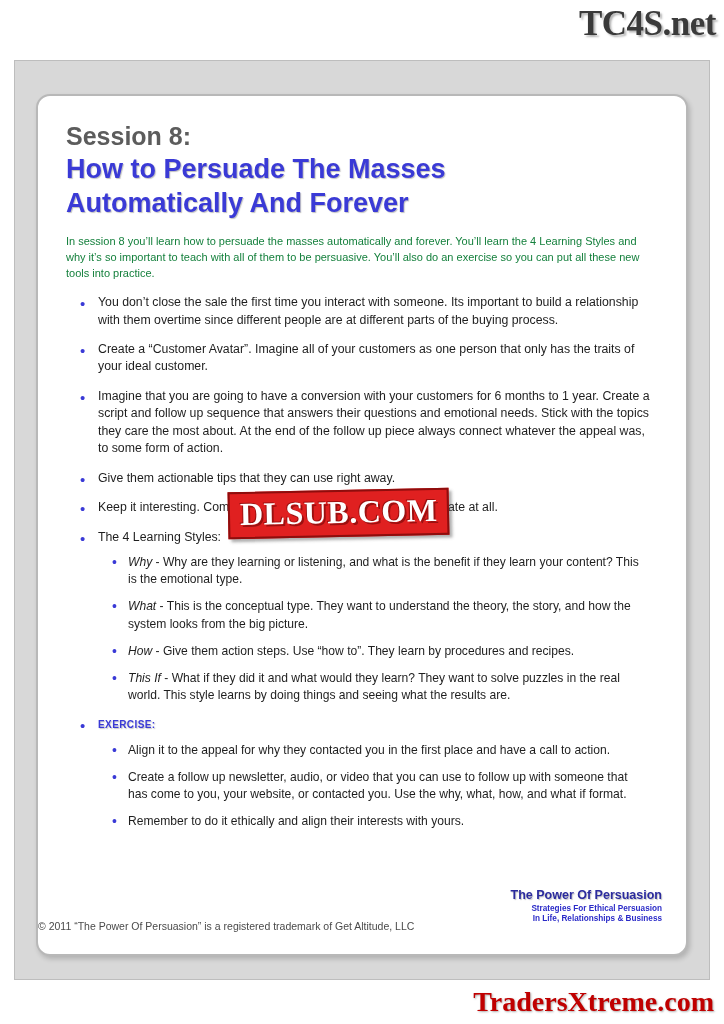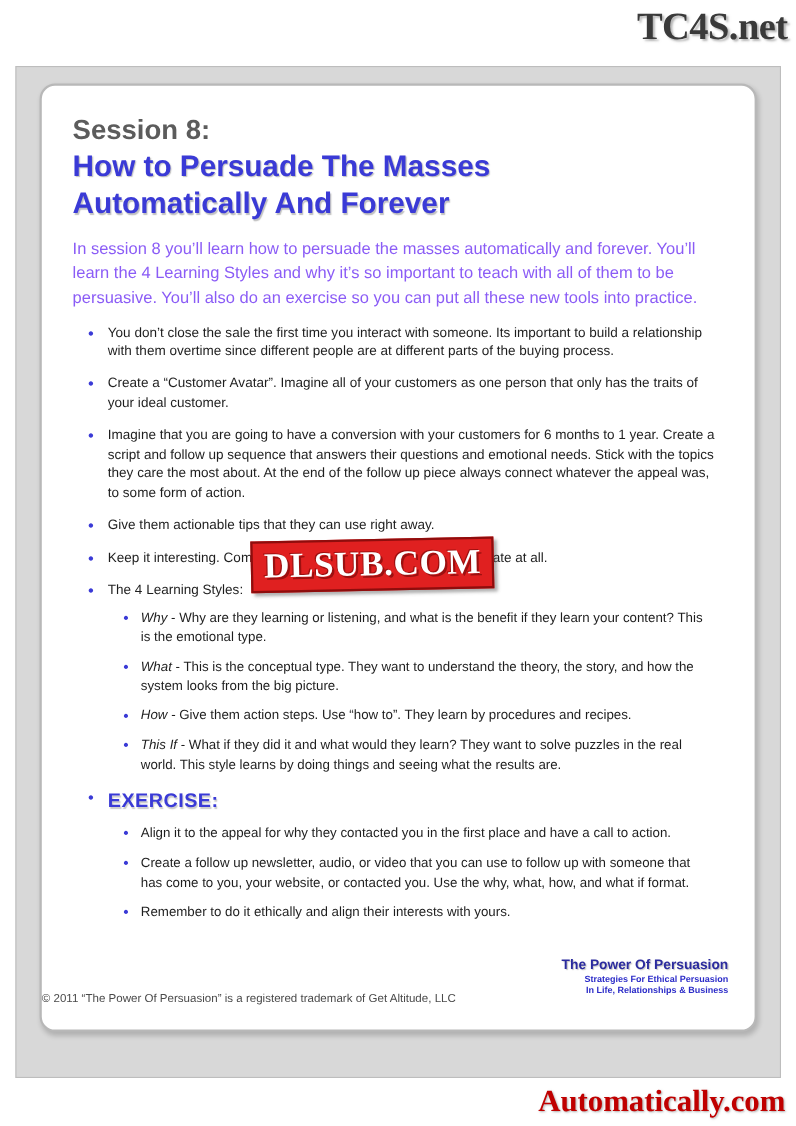--- a/index.html
+++ b/index.html
@@ -48,21 +48,21 @@
     top: 60px;
     width: 696px;
     height: 920px;
     background: #d8d8d8;
     border: 1px solid #bdbdbd;
   }
   
   .page-card {
     position: absolute;
     left: 36px;
-    top: 76px;
+    top: 94px;
     width: 652px;
     height: 862px;
     background: #ffffff;
     border: 2px solid #b8b8b8;
     border-radius: 14px;
     box-shadow: 2px 3px 5px rgba(0,0,0,0.18);
     padding: 26px 28px 10px 28px;
   }
   .session-label {
     font-size: 25px;
@@ -75,22 +75,22 @@
   .headline {
     font-size: 27px;
     font-weight: bold;
     color: #3a3ad6;
     line-height: 1.25;
     margin: 0 0 14px 0;
     text-shadow: 1px 1px 1px rgba(150,150,150,0.6);
   }
   .headline .l2 { display: block; }
   .intro {
-    font-size: 15px;
-    color: #8b5cf6;
+    font-size: 11px;
+    color: #15803d;
     line-height: 1.45;
     margin: 0 0 12px 0;
   }
   ul.lvl1 {
     list-style: none;
     margin: 0;
     padding: 0 0 0 14px;
   }
   ul.lvl1 > li {
     position: relative;
@@ -126,21 +126,21 @@
     position: absolute;
     left: 0;
     top: -1px;
     color: #3a3ad6;
     font-size: 14px;
   }
   .term { font-style: italic; }
   .exercise-head {
     color: #3a3ad6;
     font-weight: bold;
-    font-size: 18px;
+    font-size: 10px;
     letter-spacing: 0.4px;
     text-shadow: 1px 1px 1px rgba(150,150,150,0.5);
   }
   
   .dlsub {
     position: absolute;
     left: 228px;
     top: 490px;
     font-family: "Liberation Serif", serif;
     font-weight: bold;
@@ -238,14 +238,14 @@
       <div class="brand-title">The Power Of Persuasion</div>
       <div class="brand-sub">Strategies For Ethical Persuasion</div>
       <div class="brand-sub">In Life, Relationships &amp; Business</div>
     </div>
 
     <div class="footer-copy">© 2011 “The Power Of Persuasion” is a registered trademark of Get Altitude, LLC</div>
   </div>
 
   <div class="dlsub"><span>DLSUB.COM</span></div>
 
-  <div class="bottom-watermark">Automatically.com</div>
+  <div class="bottom-watermark">TradersXtreme.com</div>
 </div>
 
 </body></html>

